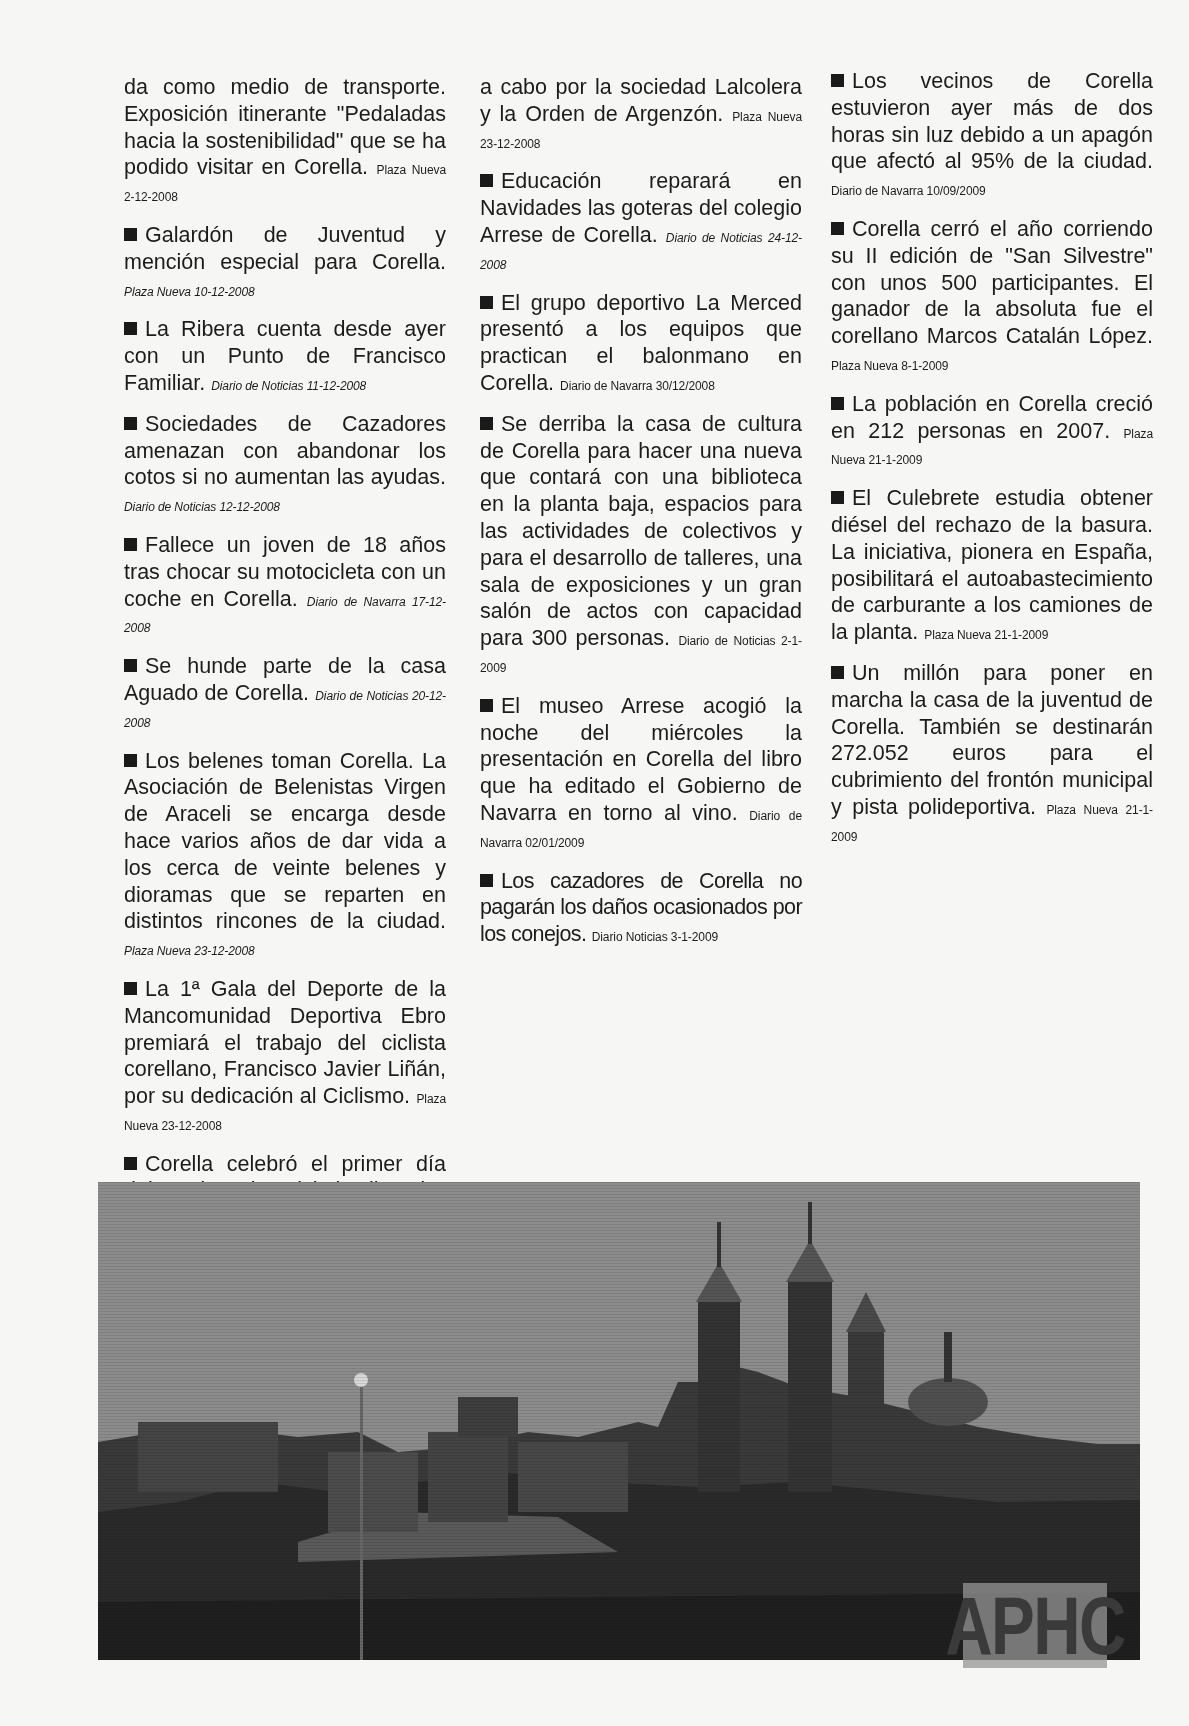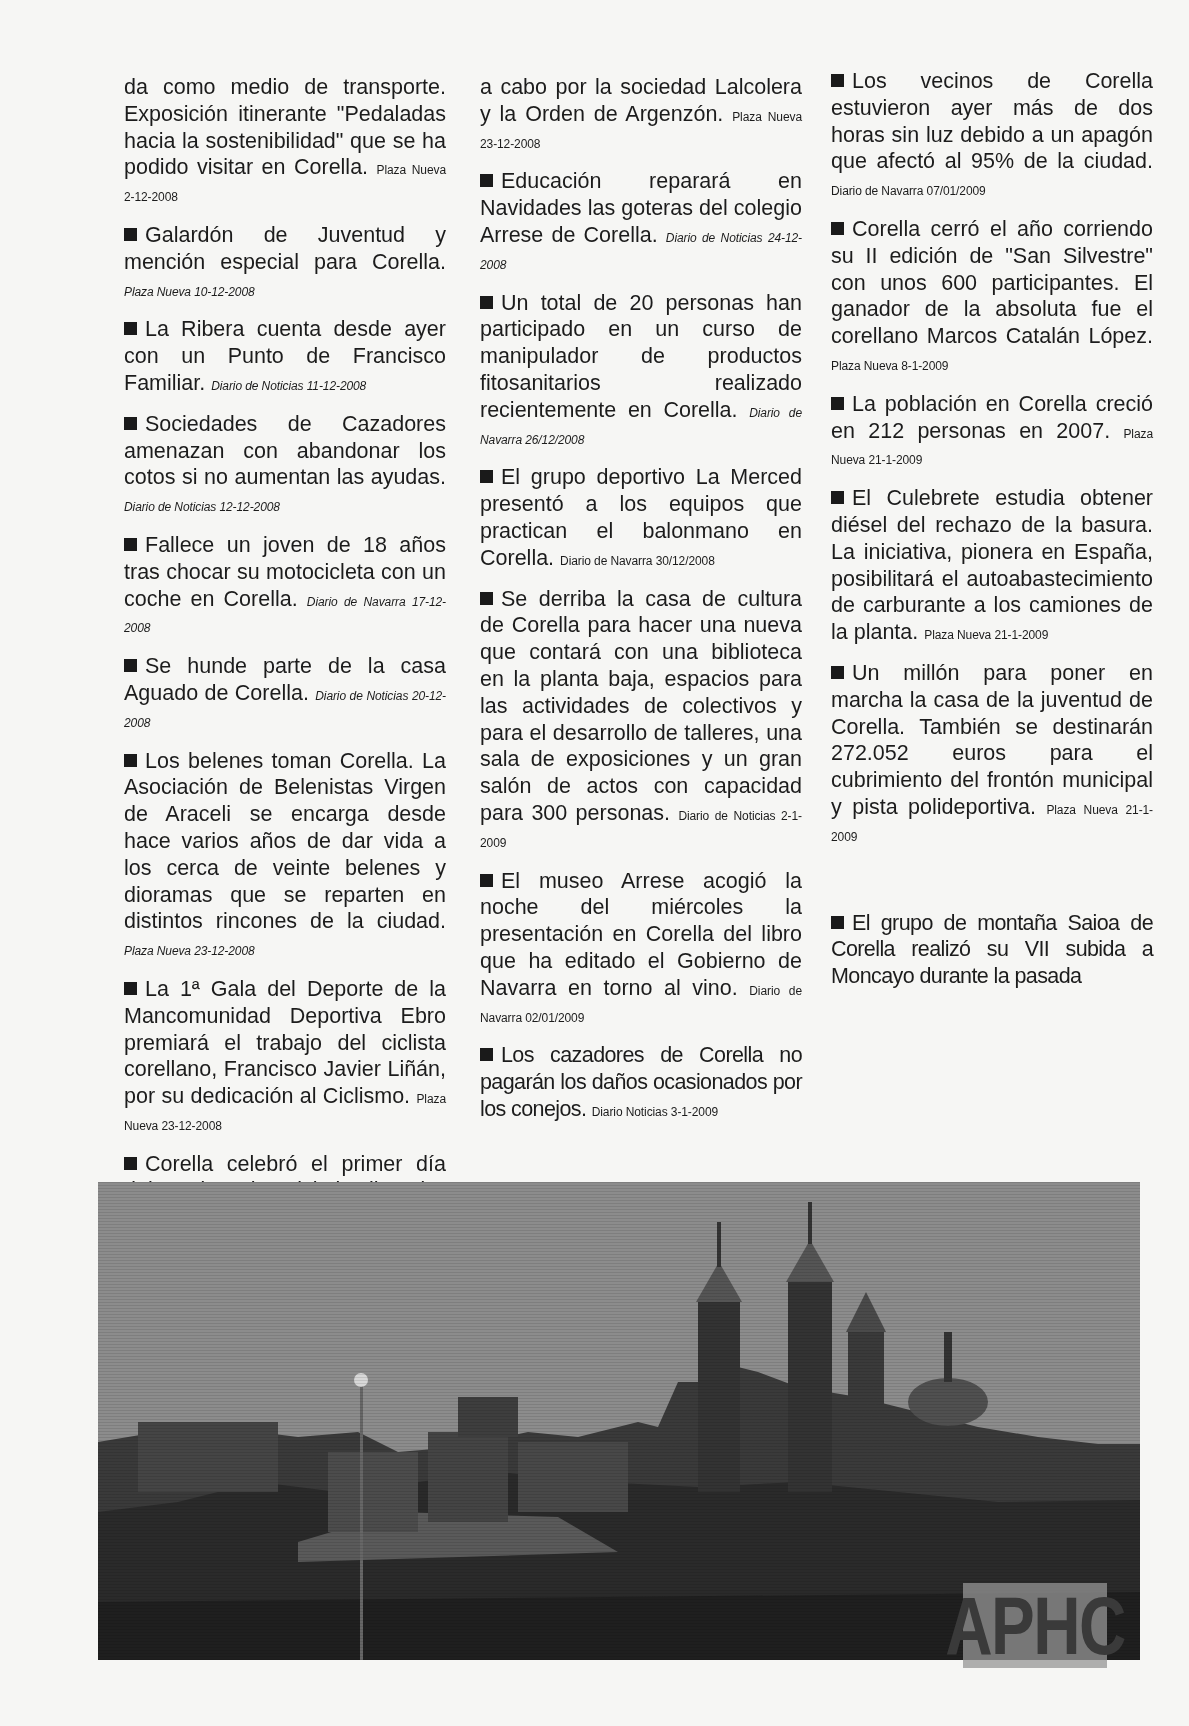--- a/index.html
+++ b/index.html
@@ -51,34 +51,32 @@
     <p class="item"><span class="sq"></span><span>Sociedades de Cazadores amenazan con abandonar los cotos si no aumentan las ayudas.</span> <span class="src it">Diario de Noticias 12-12-2008</span></p>
     <p class="item"><span class="sq"></span><span>Fallece un joven de 18 años tras chocar su motocicleta con un coche en Corella.</span> <span class="src it">Diario de Navarra 17-12-2008</span></p>
     <p class="item"><span class="sq"></span><span>Se hunde parte de la casa Aguado de Corella.</span> <span class="src it">Diario de Noticias 20-12-2008</span></p>
     <p class="item"><span class="sq"></span><span>Los belenes toman Corella. La Asociación de Belenistas Virgen de Araceli se encarga desde hace varios años de dar vida a los cerca de veinte belenes y dioramas que se reparten en distintos rincones de la ciudad.</span> <span class="src it">Plaza Nueva 23-12-2008</span></p>
     <p class="item"><span class="sq"></span><span>La 1ª Gala del Deporte de la Mancomunidad Deportiva Ebro premiará el trabajo del ciclista corellano, Francisco Javier Liñán, por su dedicación al Ciclismo.</span> <span class="src">Plaza Nueva 23-12-2008</span></p>
     <p class="item"><span class="sq"></span><span>Corella celebró el primer día del Cardo Rojo. Iniciativa llevada</span></p>
   </div>
 <div class="col col2">
     <p class="item"><span>a cabo por la sociedad Lalcolera y la Orden de Argenzón.</span> <span class="src">Plaza Nueva 23-12-2008</span></p>
     <p class="item"><span class="sq"></span><span>Educación reparará en Navidades las goteras del colegio Arrese de Corella.</span> <span class="src it">Diario de Noticias 24-12-2008</span></p>
-    <p class="item"><span class="sq"></span><span>Un total de 20 personas han participado en un curso de manipulador de productos fitosanitarios realizado recientemente en Corella.</span> <span class="src it">Diario de Navarra 26/12/2008</span></p>
     <p class="item"><span class="sq"></span><span>El grupo deportivo La Merced presentó a los equipos que practican el balonmano en Corella.</span> <span class="src">Diario de Navarra 30/12/2008</span></p>
     <p class="item"><span class="sq"></span><span>Se derriba la casa de cultura de Corella para hacer una nueva que contará con una biblioteca en la planta baja, espacios para las actividades de colectivos y para el desarrollo de talleres, una sala de exposiciones y un gran salón de actos con capacidad para 300 personas.</span> <span class="src">Diario de Noticias 2-1-2009</span></p>
     <p class="item"><span class="sq"></span><span>El museo Arrese acogió la noche del miércoles la presentación en Corella del libro que ha editado el Gobierno de Navarra en torno al vino.</span> <span class="src">Diario de Navarra 02/01/2009</span></p>
     <p class="item narrow"><span class="sq"></span><span>Los cazadores de Corella no pagarán los daños ocasionados por los conejos.</span> <span class="src">Diario Noticias 3-1-2009</span></p>
   </div>
 <div class="col col3">
-    <p class="item"><span class="sq"></span><span>Los vecinos de Corella estuvieron ayer más de dos horas sin luz debido a un apagón que afectó al 95% de la ciudad.</span> <span class="src">Diario de Navarra 07/01/2009</span></p>
-    <p class="item"><span class="sq"></span><span>Corella cerró el año corriendo su II edición de "San Silvestre" con unos 600 participantes. El ganador de la absoluta fue el corellano Marcos Catalán López.</span> <span class="src">Plaza Nueva 8-1-2009</span></p>
+    <p class="item"><span class="sq"></span><span>Los vecinos de Corella estuvieron ayer más de dos horas sin luz debido a un apagón que afectó al 95% de la ciudad.</span> <span class="src">Diario de Navarra 10/09/2009</span></p>
+    <p class="item"><span class="sq"></span><span>Corella cerró el año corriendo su II edición de "San Silvestre" con unos 500 participantes. El ganador de la absoluta fue el corellano Marcos Catalán López.</span> <span class="src">Plaza Nueva 8-1-2009</span></p>
     <p class="item"><span class="sq"></span><span>La población en Corella creció en 212 personas en 2007.</span> <span class="src">Plaza Nueva 21-1-2009</span></p>
     <p class="item"><span class="sq"></span><span>El Culebrete estudia obtener diésel del rechazo de la basura. La iniciativa, pionera en España, posibilitará el autoabastecimiento de carburante a los camiones de la planta.</span> <span class="src">Plaza Nueva 21-1-2009</span></p>
     <p class="item"><span class="sq"></span><span>Un millón para poner en marcha la casa de la juventud de Corella. También se destinarán 272.052 euros para el cubrimiento del frontón municipal y pista polideportiva.</span> <span class="src">Plaza Nueva 21-1-2009</span></p>
     <div class="gap"></div>
-    <p class="item narrow"><span class="sq"></span><span>El grupo de montaña Saioa de Corella realizó su VII subida a Moncayo durante la pasada</span></p>
   </div>
 
 <div class="photo">
   <svg viewBox="0 0 1042 478" preserveAspectRatio="none">
     <rect x="0" y="0" width="1042" height="478" fill="#8c8c8c"></rect>
 
     <path d="M0,260 L60,250 L120,245 L200,255 L260,250 L300,270 L360,265 L430,250 L480,255 L540,240 L560,245 L580,200 L600,200 L620,180 L660,190 L700,205 L760,215 L820,230 L880,245 L940,255 L1000,262 L1042,262 L1042,478 L0,478 Z" fill="#3a3a3a"></path>
     <path d="M0,330 L80,320 L160,300 L240,310 L320,300 L400,290 L500,300 L600,305 L700,300 L800,310 L900,320 L1042,318 L1042,478 L0,478 Z" fill="#2a2a2a"></path>
     <path d="M200,360 L300,330 L460,335 L520,370 L200,380 Z" fill="#5a5a5a"></path>
     <path d="M0,420 L1042,410 L1042,478 L0,478 Z" fill="#1f1f1f"></path>

